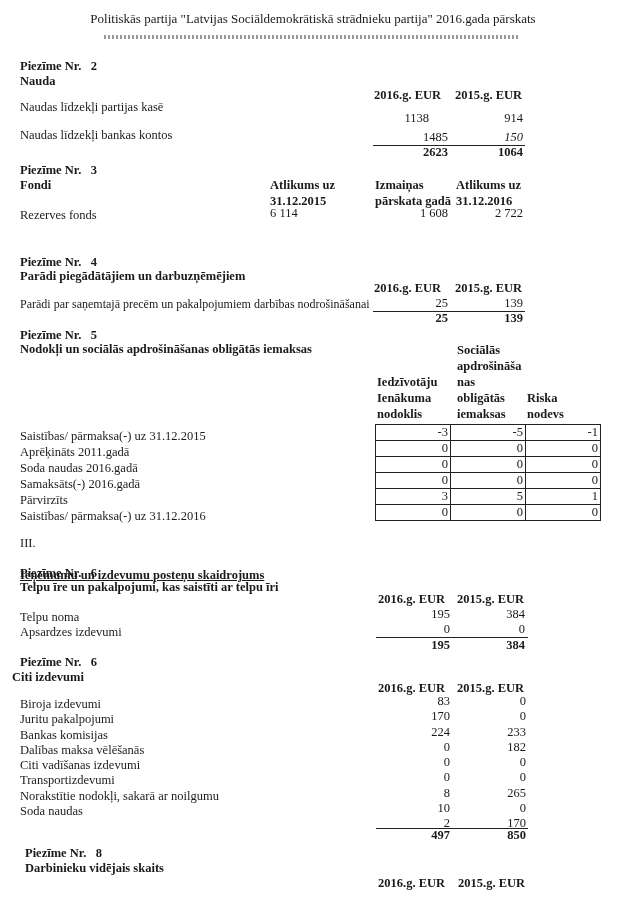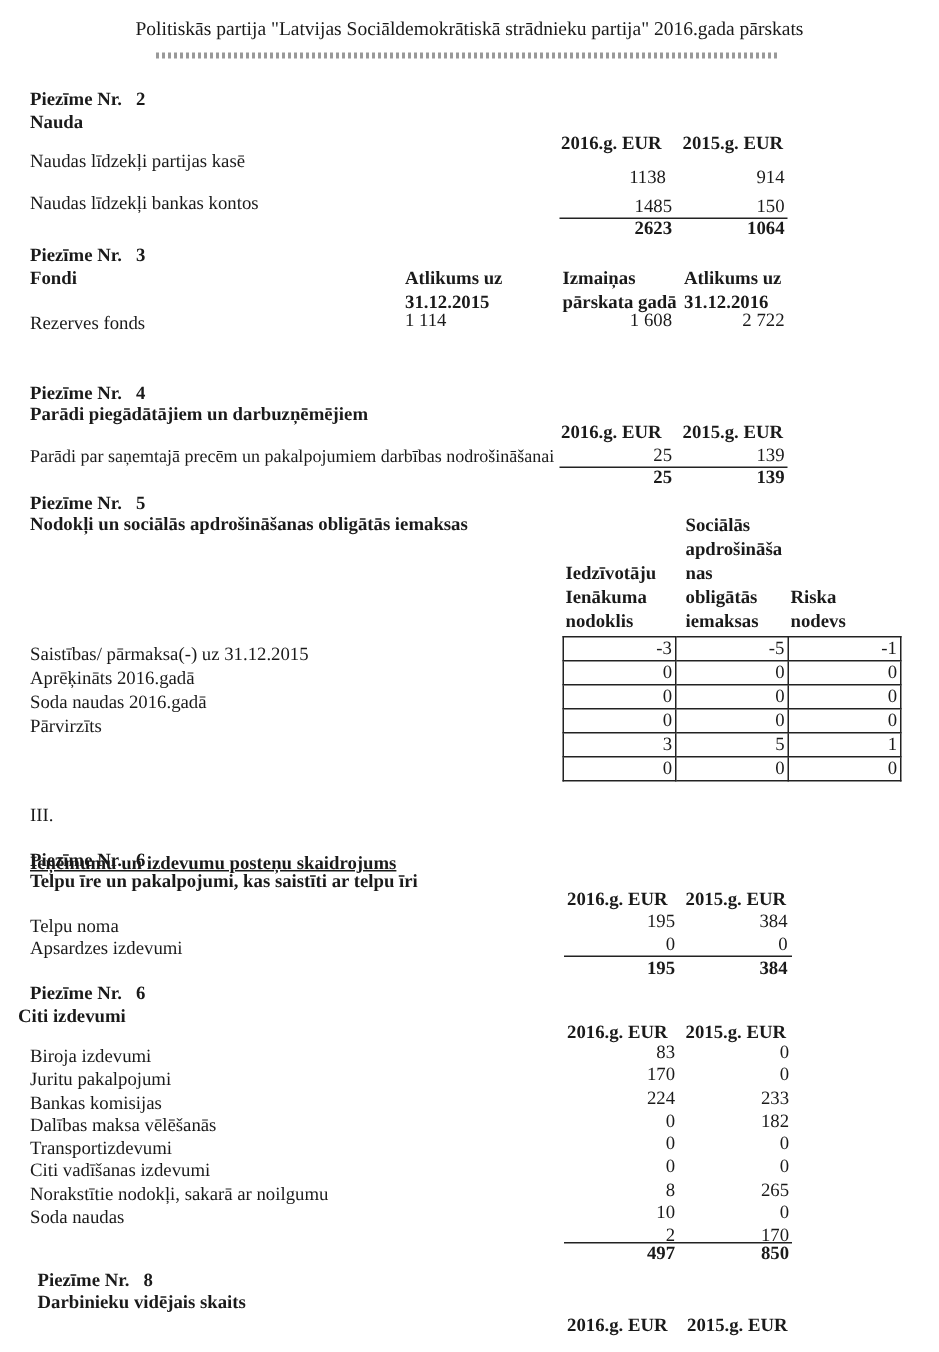--- a/index.html
+++ b/index.html
@@ -36,26 +36,26 @@
 <div class="abs page-header">Politiskās partija "Latvijas Sociāldemokrātiskā strādnieku partija" 2016.gada pārskats</div>
 <div class="wavy"></div>
 
 <div>
   <div class="abs b" style="left:20px; top:59px; white-space:pre;">Piezīme Nr.   2</div>
   <div class="abs b" style="left:20px; top:74px;">Nauda</div>
   <div class="abs b" style="left:374px; top:88px;">2016.g. EUR</div>
   <div class="abs b" style="left:455px; top:88px;">2015.g. EUR</div>
 
   <div class="abs" style="left:20px; top:100px;">Naudas līdzekļi partijas kasē</div>
-  <div class="abs num" style="left:376px; width:68px; top:111px;text-align:right;">1138</div>
+  <div class="abs num" style="left:361px; width:68px; top:111px;text-align:right;">1138</div>
   <div class="abs num" style="left:455px; width:68px; top:111px;">914</div>
 
   <div class="abs" style="left:20px; top:128px;">Naudas līdzekļi bankas kontos</div>
   <div class="abs num" style="left:380px; width:68px; top:130px;">1485</div>
-  <div class="abs num" style="left:455px; width:68px; top:130px;">150</div>
+  <div class="abs num" style="left:455px; width:68px; top:130px;font-style:italic;">150</div>
 
   <div class="hr" style="left:373px; width:152px; top:145px;"></div>
   <div class="abs num b" style="left:380px; width:68px; top:145px;">2623</div>
   <div class="abs num b" style="left:455px; width:68px; top:145px;">1064</div>
 </div>
 
 <div>
   <div class="abs b" style="left:20px; top:163px; white-space:pre;">Piezīme Nr.   3</div>
   <div class="abs b" style="left:20px; top:178px;">Fondi</div>
 
@@ -66,21 +66,21 @@
   <div class="abs b hdr" style="left:375px; top:177px;">
     <div>Izmaiņas</div>
     <div>pārskata gadā</div>
   </div>
   <div class="abs b hdr" style="left:456px; top:177px;">
     <div>Atlikums uz</div>
     <div>31.12.2016</div>
   </div>
 
   <div class="abs" style="left:20px; top:208px;">Rezerves fonds</div>
-  <div class="abs" style="left:270px; top:206px;">1 114</div>
+  <div class="abs" style="left:270px; top:206px;">6 114</div>
   <div class="abs num" style="left:380px; width:68px; top:206px;">1 608</div>
   <div class="abs num" style="left:455px; width:68px; top:206px;">2 722</div>
 </div>
 
 <div>
   <div class="abs b" style="left:20px; top:255px; white-space:pre;">Piezīme Nr.   4</div>
   <div class="abs b" style="left:20px; top:269px;">Parādi piegādātājiem un darbuzņēmējiem</div>
   <div class="abs b" style="left:374px; top:281px;">2016.g. EUR</div>
   <div class="abs b" style="left:455px; top:281px;">2015.g. EUR</div>
 
@@ -109,23 +109,25 @@
     <div>obligātās</div>
     <div>iemaksas</div>
   </div>
   <div class="abs b hdr" style="left:527px; top:390px;">
     <div>Riska</div>
     <div>nodevs</div>
   </div>
 
   <div class="abs" style="left:20px; top:428px; line-height:16px;">
     <div>Saistības/ pārmaksa(-) uz 31.12.2015</div>
-    <div>Aprēķināts 2016.gadā</div>
+    <div>Aprēķināts 2011.gadā</div>
     <div>Soda naudas 2016.gadā</div>
+    <div>Samaksāts(-) 2016.gadā</div>
     <div>Pārvirzīts</div>
+    <div>Saistības/ pārmaksa(-) uz 31.12.2016</div>
   </div>
 
   <table class="grid">
     <tbody>
         <tr>
       <td>-3</td>
       <td>-5</td>
       <td>-1</td>
     </tr>
     <tr>
@@ -185,22 +187,22 @@
   <div class="abs b" style="left:20px; top:655px; white-space:pre;">Piezīme Nr.   6</div>
   <div class="abs b" style="left:12px; top:670px;">Citi izdevumi</div>
   <div class="abs b" style="left:378px; top:681px;">2016.g. EUR</div>
   <div class="abs b" style="left:457px; top:681px;">2015.g. EUR</div>
 
   <div class="abs" style="left:20px; top:697px; line-height:15.3px;">
     <div>Biroja izdevumi</div>
     <div>Juritu pakalpojumi</div>
     <div>Bankas komisijas</div>
     <div>Dalības maksa vēlēšanās</div>
+    <div>Citi vadīšanas izdevumi</div>
     <div>Transportizdevumi</div>
-    <div>Citi vadīšanas izdevumi</div>
     <div>Norakstītie nodokļi, sakarā ar noilgumu</div>
     <div>Soda naudas</div>
   </div>
   <div class="abs num" style="left:380px; width:70px; top:694px; line-height:15.3px;">
     <div>83</div>
     <div>170</div>
     <div>224</div>
     <div>0</div>
     <div>0</div>
     <div>0</div>

